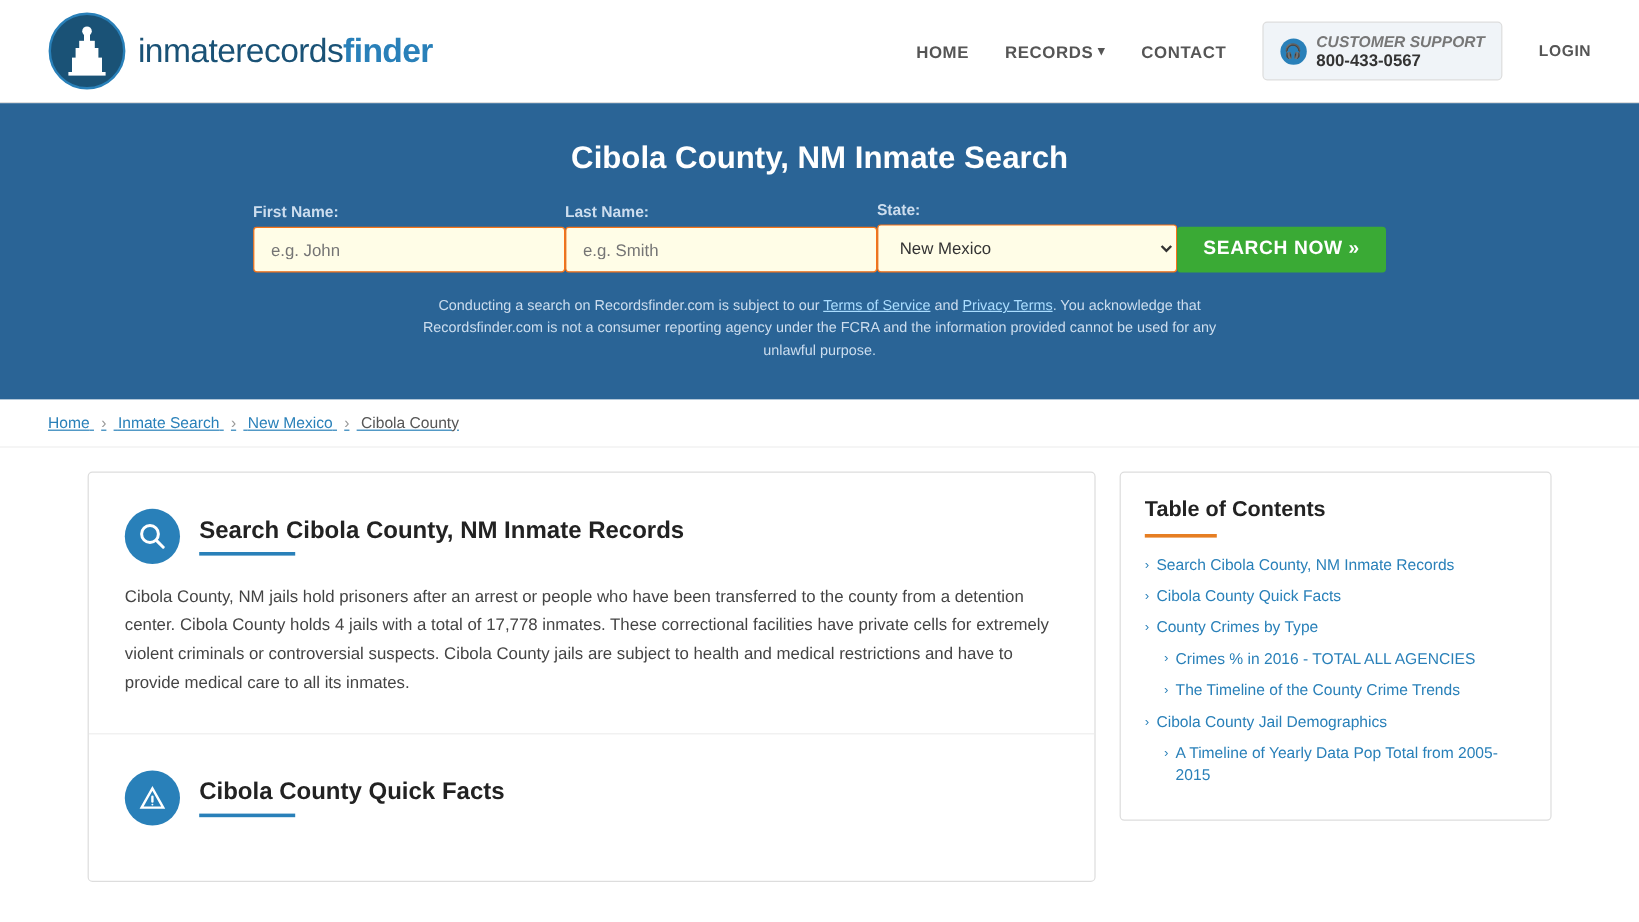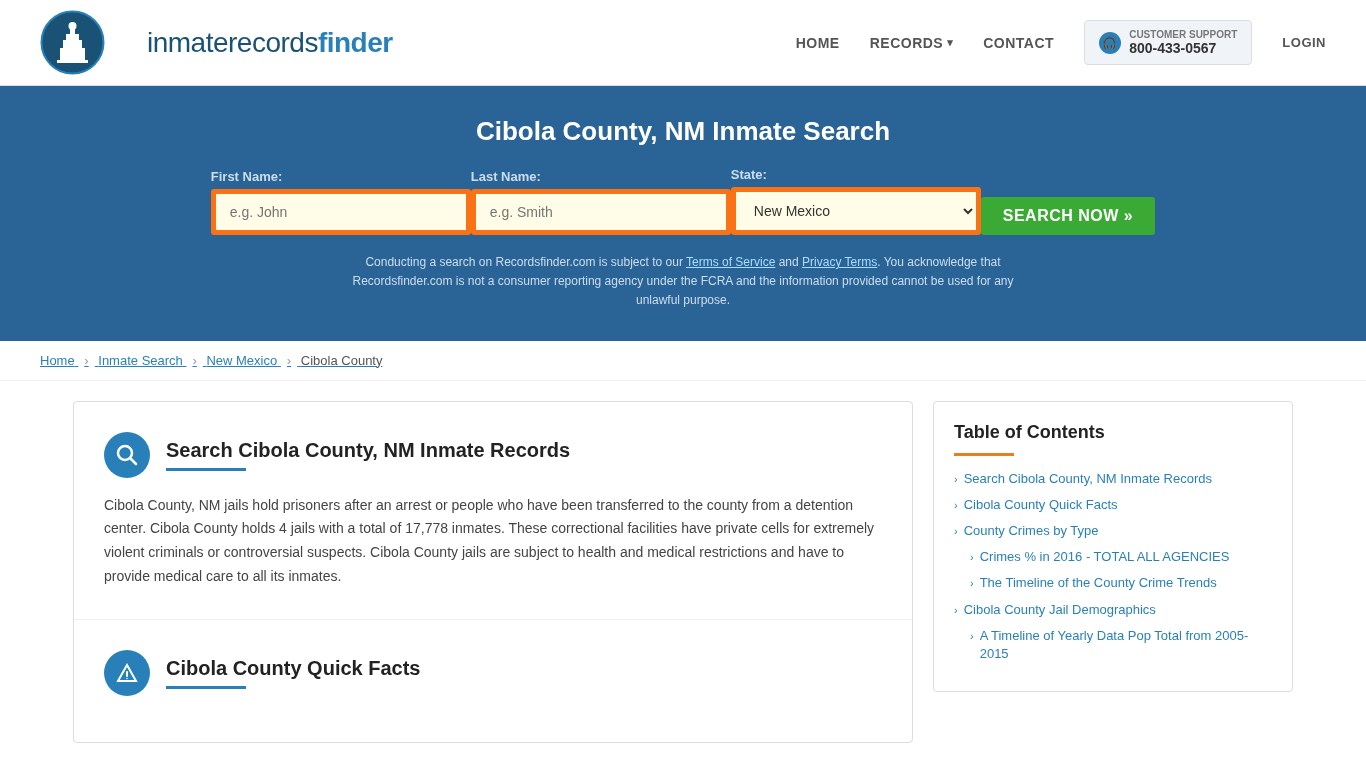--- a/index.html
+++ b/index.html
@@ -59,24 +59,25 @@
       align-items: center;
       justify-content: center;
       color: white;
       font-size: 12px;
     }
     .support-text {
       display: flex;
       flex-direction: column;
     }
     .support-label {
-      font-size: 10px;
+      font-size: 13px;
       color: #777;
       text-transform: uppercase;
       font-weight: 600;
+      font-style: italic;
     }
     .support-number {
       font-size: 14px;
       font-weight: 700;
       color: #333;
     }
     .login-btn {
       font-size: 13px;
       font-weight: 700;
       color: #555;
@@ -109,21 +110,21 @@
       gap: 5px;
     }
     .form-group label {
       font-size: 13px;
       color: #cde;
       font-weight: 600;
     }
     .form-group input, .form-group select {
       padding: 10px 14px;
       font-size: 14px;
-      border: 5px solid #f97316;
+      border: 1px solid #f97316;
       border-radius: 3px;
       background: #fffde7;
       color: #aaa;
       outline: none;
     }
     .form-group input {
       width: 260px;
     }
     .form-group select {
       width: 250px;
@@ -290,21 +291,21 @@
     <svg class="logo-icon" viewBox="0 0 65 65" xmlns="http://www.w3.org/2000/svg">
       <circle cx="32.5" cy="32.5" r="31" fill="#1a5276" stroke="#2980b9" stroke-width="2"></circle>
       <rect x="20" y="38" width="25" height="12" fill="white"></rect>
       <rect x="23" y="30" width="19" height="10" fill="white"></rect>
       <rect x="26" y="24" width="13" height="8" fill="white"></rect>
       <rect x="30" y="16" width="5" height="10" fill="white"></rect>
       <ellipse cx="32.5" cy="16" rx="4" ry="4" fill="white"></ellipse>
       <rect x="17" y="50" width="31" height="3" fill="white"></rect>
     </svg>
     <div style="font-size:28px;color:#1a5276;font-weight:300;letter-spacing:-0.5px;">
-      <span style="color:#1a5276;font-weight:300;margin-left:32px;">inmaterecords</span><span style="color:#2980b9;font-weight:700;">finder</span>
+      <span style="color:#1a5276;font-weight:300;">inmaterecords</span><span style="color:#2980b9;font-weight:700;">finder</span>
     </div>
   </div>
   <nav class="nav">
     <div class="nav-item">HOME</div>
     <div class="nav-item nav-records">
       <span>RECORDS</span>
       <span style="font-size:11px;">▾</span>
     </div>
     <div class="nav-item">CONTACT</div>
     <div class="customer-support">

